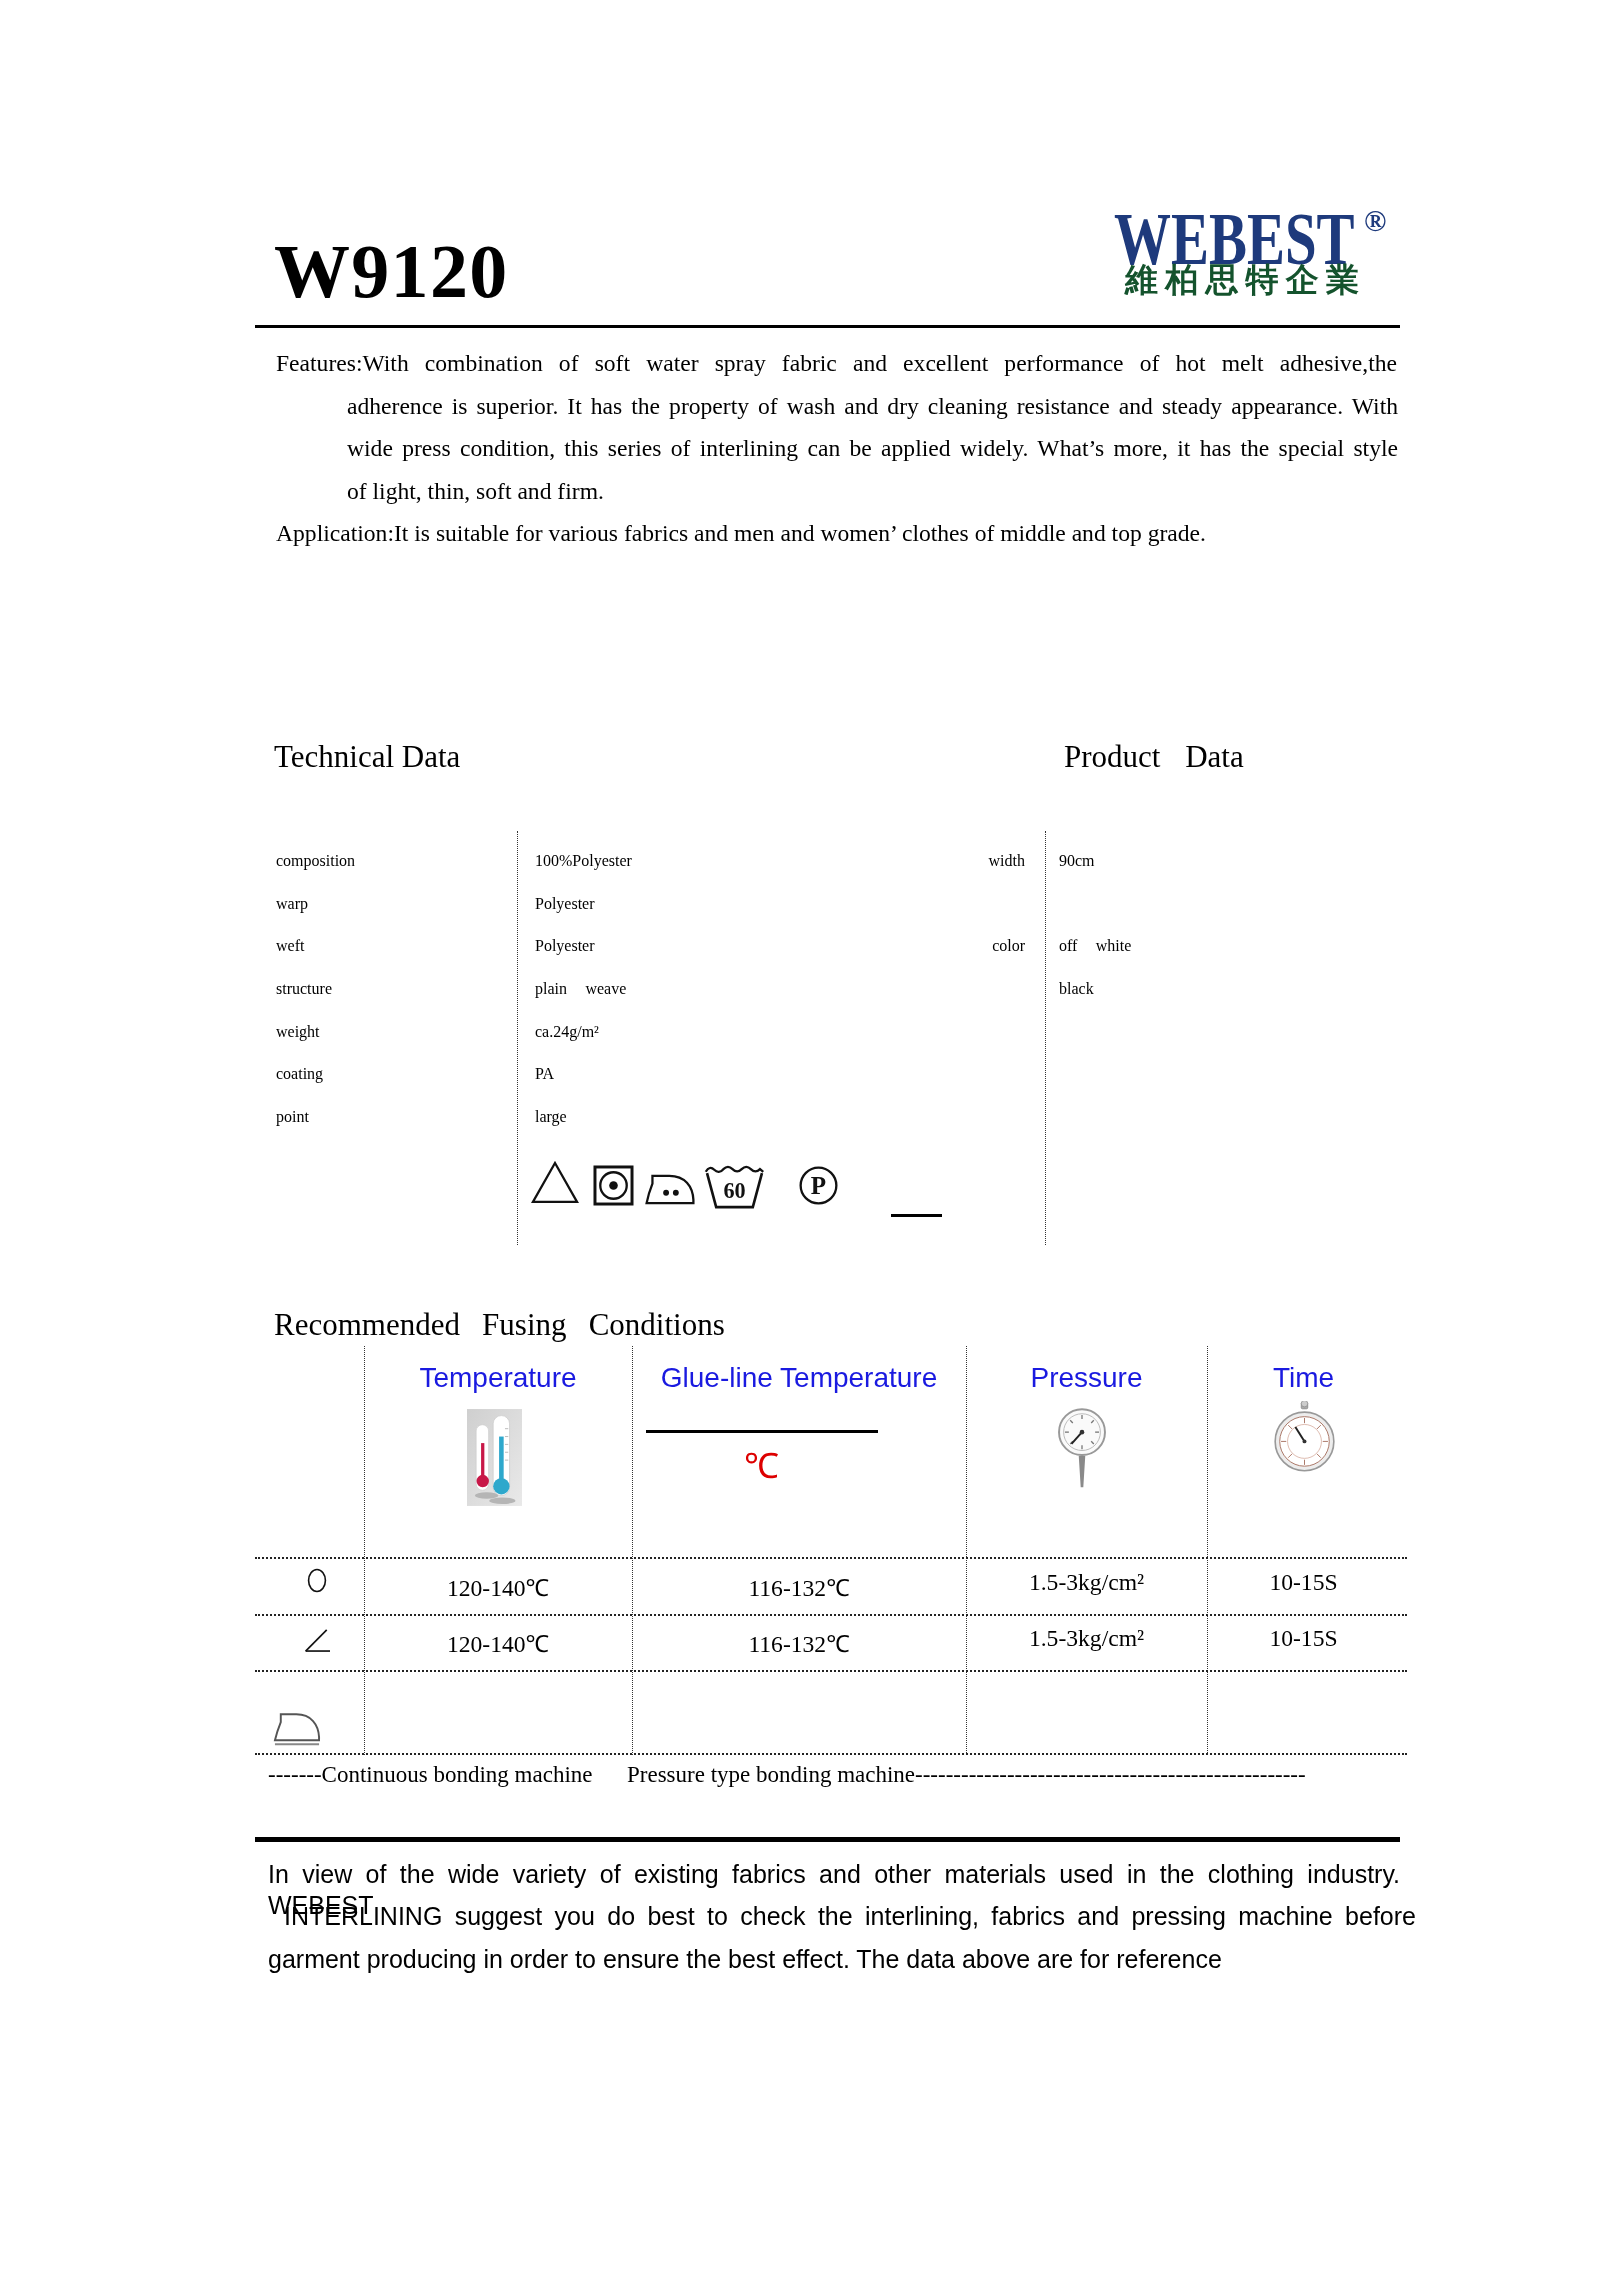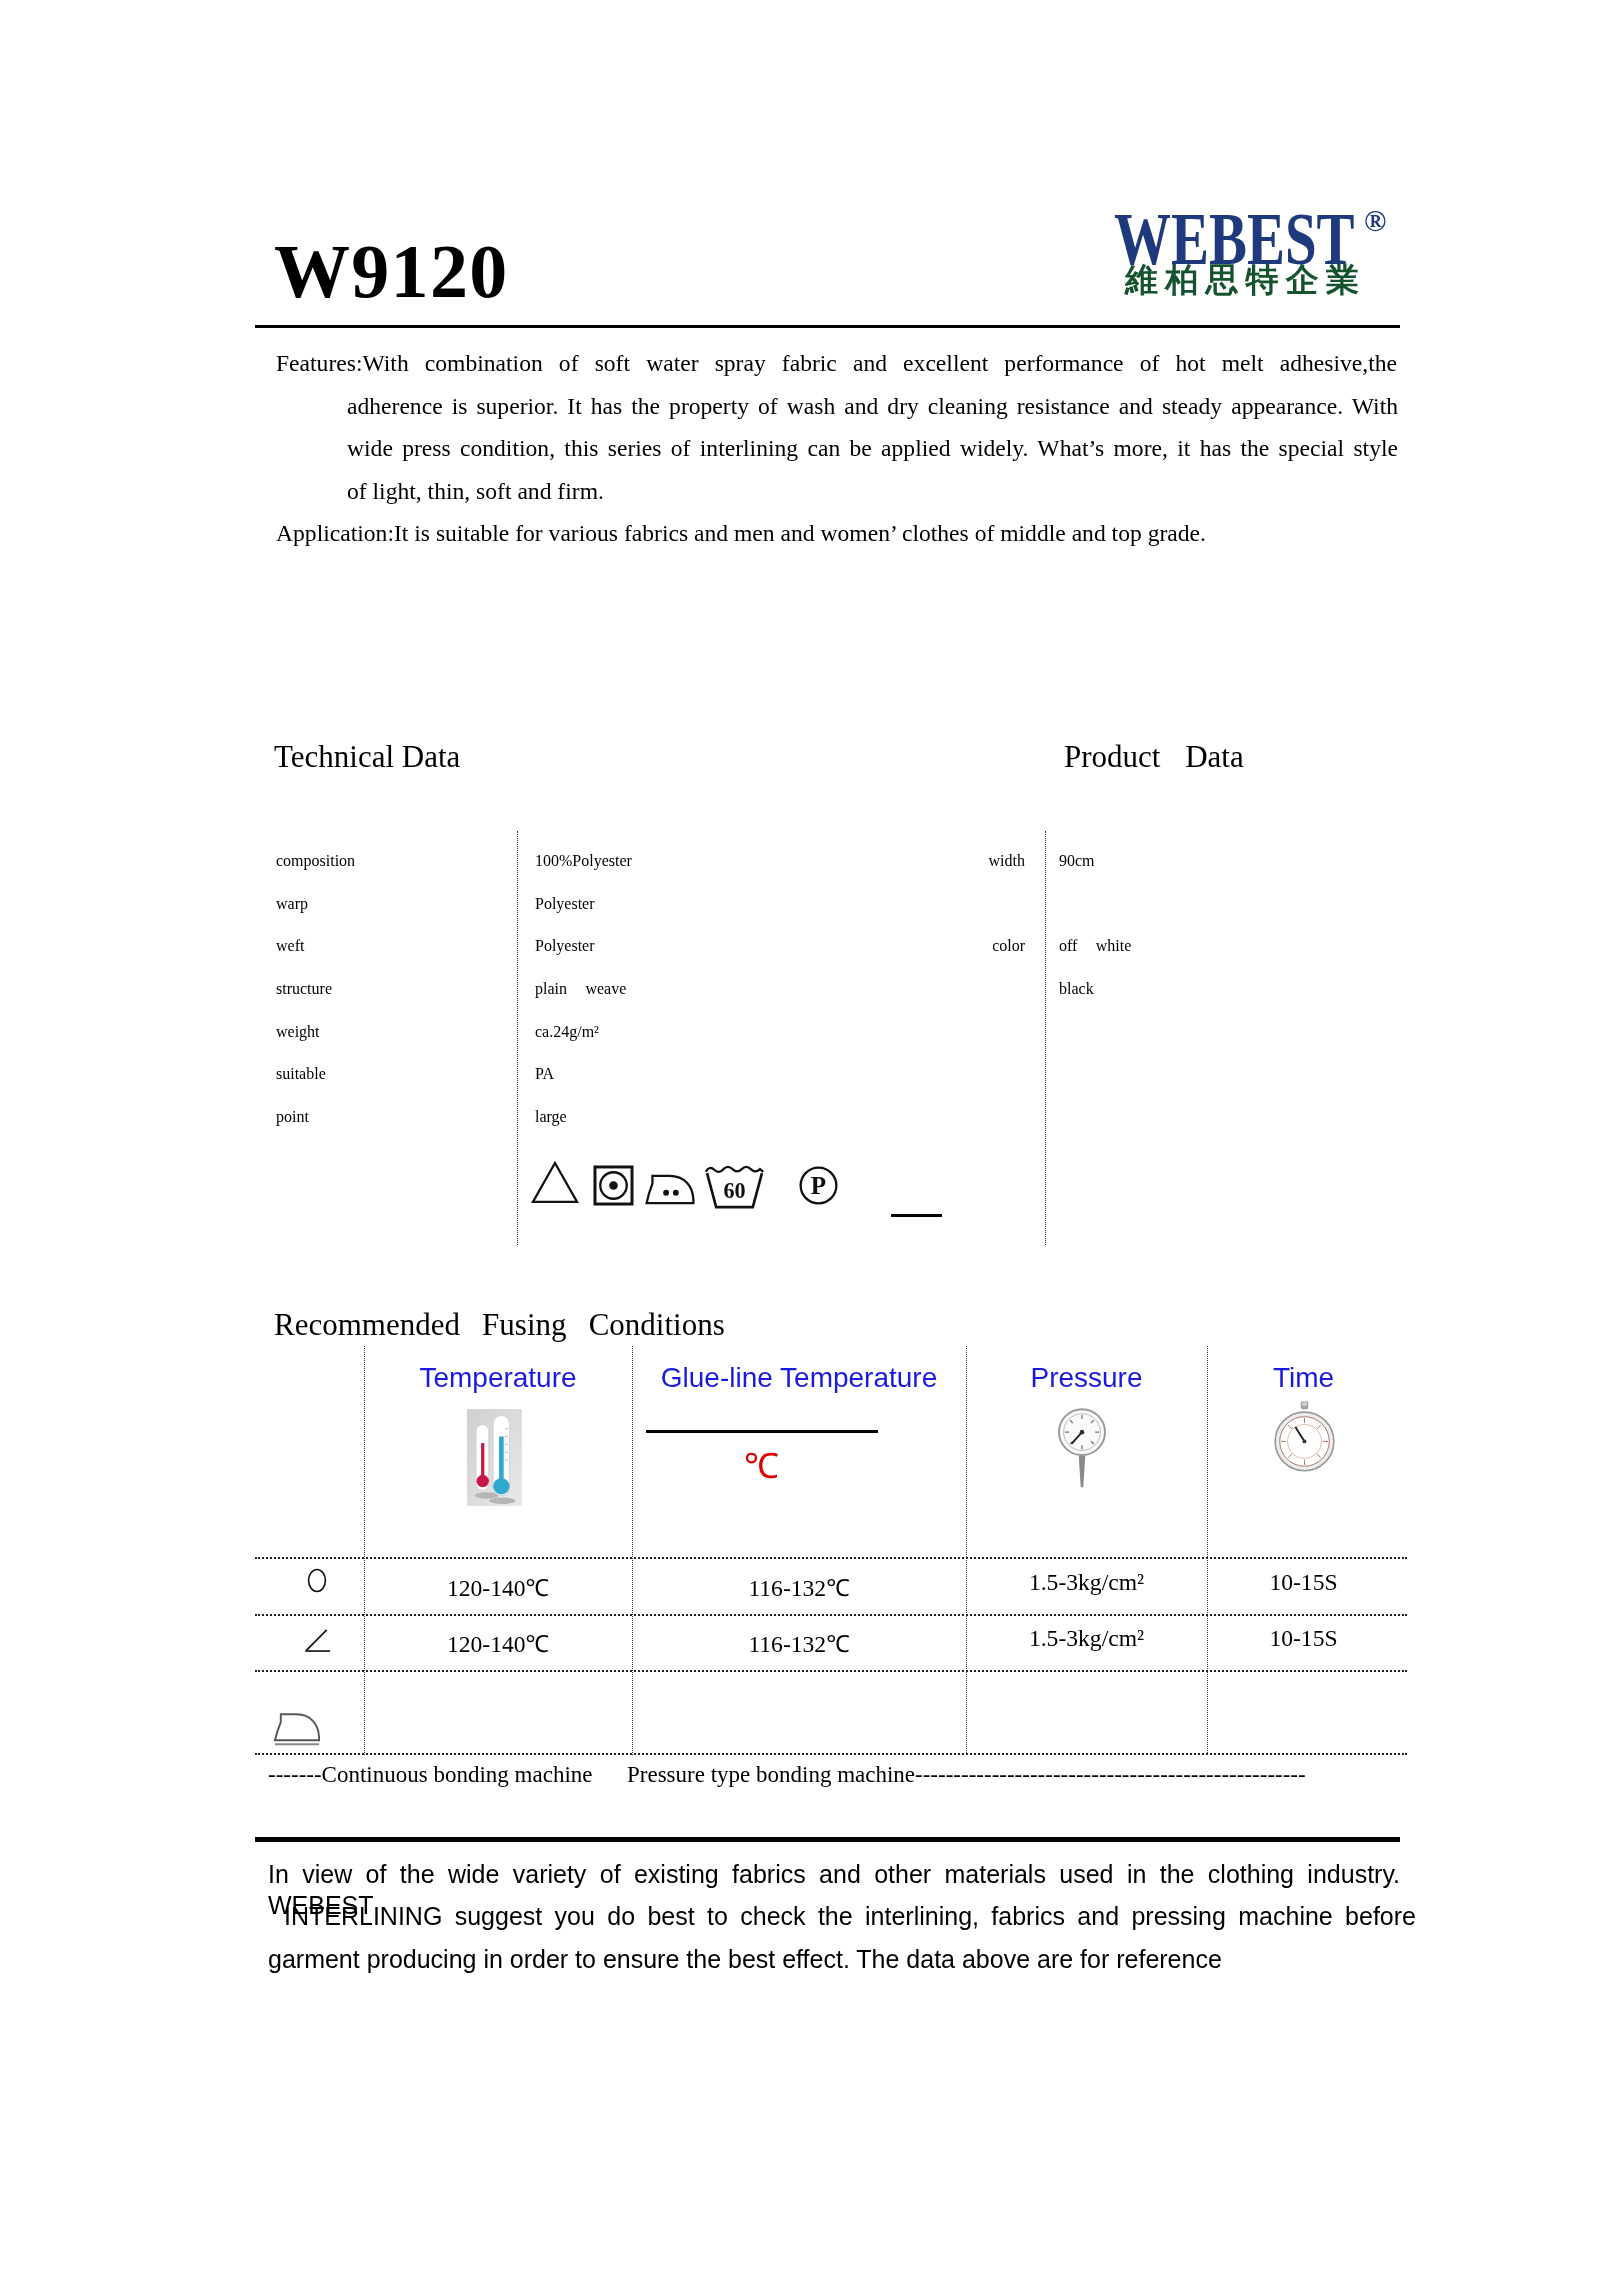--- a/index.html
+++ b/index.html
@@ -85,21 +85,21 @@
   <div class="abs trow r-align" style="left:877px; top:931px; width:148px;">color</div>
   <div class="abs trow ws-mid" style="left:1059px; top:931px;">off white</div>
 
   <div class="abs trow" style="left:276px; top:974px;">structure</div>
   <div class="abs trow ws-mid" style="left:535px; top:974px;">plain weave</div>
   <div class="abs trow" style="left:1059px; top:974px;">black</div>
 
   <div class="abs trow" style="left:276px; top:1017px;">weight</div>
   <div class="abs trow" style="left:535px; top:1017px;">ca.24g/m²</div>
 
-  <div class="abs trow" style="left:276px; top:1059px;">suitable</div>
+  <div class="abs trow" style="left:276px; top:1059px;">coating</div>
   <div class="abs trow" style="left:535px; top:1059px;font-family:Liberation Serif, serif;">PA</div>
 
   <div class="abs trow" style="left:276px; top:1102px;">point</div>
   <div class="abs trow" style="left:535px; top:1102px;">large</div>
 
   <div class="abs" style="left:531px; top:1161px;">
     <svg width="48" height="43" viewBox="0 0 74 66">
       <polygon points="37,3 71,63 3,63" fill="none" stroke="#111" stroke-width="3.5"></polygon>
     </svg>
   </div>

